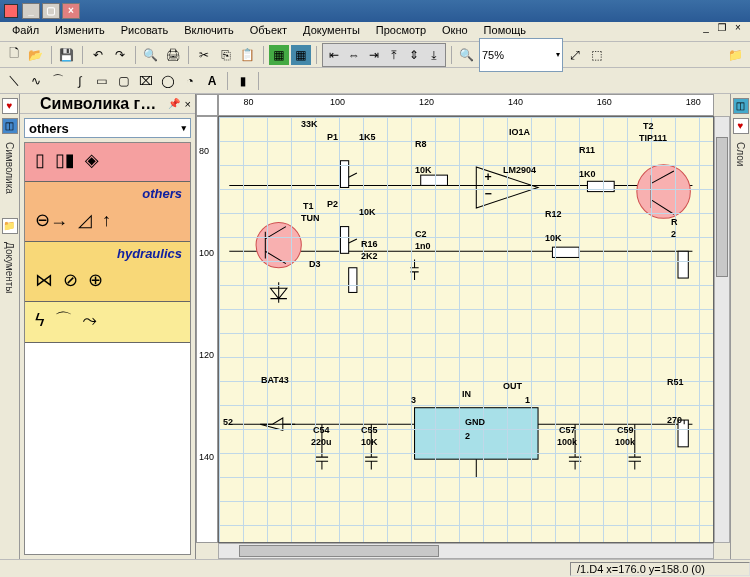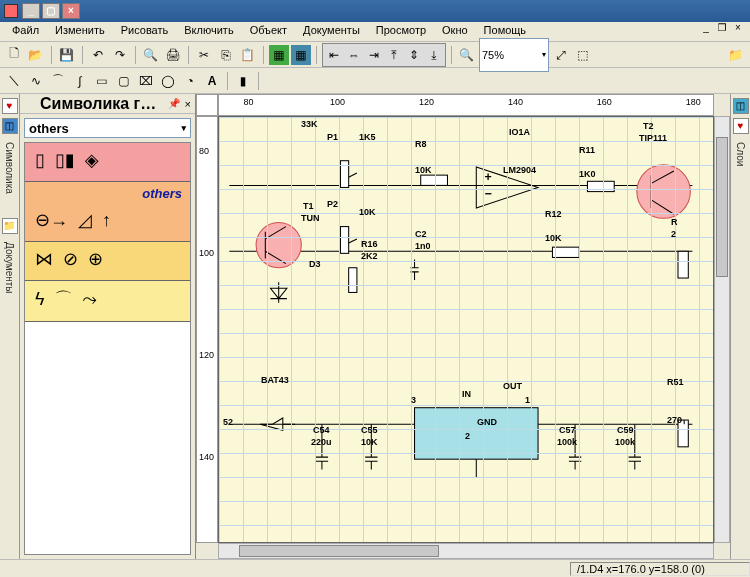--- a/index.html
+++ b/index.html
@@ -11,21 +11,21 @@
   .win-btn { width: 18px; height: 16px; background: #d4d0c8; border: 1px solid #777; font-size: 10px; text-align: center; line-height: 14px; font-family: Marlett, Arial; }
   .close-btn { background: #e08080; }
   .menubar { background: #ece9d8; height: 20px; display: flex; align-items: flex-start; padding: 0 4px; border-bottom: 1px solid #bbb; }
   .menu-item { padding: 2px 8px; cursor: default; }
   .mdi-controls { margin-left: auto; display: flex; gap: 0; }
   .mdi-btn { width: 16px; height: 14px; font-size: 10px; text-align: center; line-height: 12px; }
   .toolbar { background: #ece9d8; height: 26px; border-bottom: 1px solid #bbb; display: flex; align-items: center; padding: 0 4px; gap: 2px; }
   .tb-btn { width: 20px; height: 20px; border: 1px solid transparent; display: inline-flex; align-items: center; justify-content: center; font-size: 12px; cursor: default; }
   .tb-sep { width: 1px; height: 18px; background: #aaa; margin: 0 3px; }
   .tb-group { display: flex; border: 1px solid #888; padding: 1px; background: #ddd; }
-  .zoom-combo { width: 70px; height: 18px; border: 1px solid #7f9db9; background: #fff; font-size: 11px; padding: 16px 2px; display: flex; align-items: center; }
+  .zoom-combo { width: 84px; height: 18px; border: 1px solid #7f9db9; background: #fff; font-size: 11px; padding: 16px 2px; display: flex; align-items: center; }
   .zoom-combo::after { content: "▾"; margin-left: auto; font-size: 8px; }
   .content-row { display: flex; height: calc(100% - 22px - 20px - 26px - 26px - 18px); position: relative; }
   .sidetab { width: 20px; background: #ece9d8; border-right: 1px solid #999; display: flex; flex-direction: column; align-items: center; padding-top: 4px; gap: 4px; }
   .sidetab-btn { width: 16px; height: 16px; border: 1px solid #888; background: #fff; font-size: 10px; text-align: center; line-height: 14px; }
   .sidetab-label { writing-mode: vertical-rl; font-size: 10px; color: #333; margin-top: 4px; }
   .palette { width: 176px; background: #ece9d8; border-right: 1px solid #888; display: flex; flex-direction: column; }
   .palette-header { height: 20px; background: #ece9d8; border-bottom: 1px solid #bbb; display: flex; align-items: center; padding: 0 4px; gap: 4px; }
   .palette-title { flex: 1; font-weight: bold; white-space: nowrap; overflow: hidden; text-overflow: ellipsis; font-size: 16px; margin-left: 16px; }
   .pin-icon { font-size: 10px; }
   .palette-combo { margin: 4px; height: 20px; border: 1px solid #7f9db9; background: #fff; display: flex; align-items: center; padding: 0 4px; font-weight: bold; font-size: 13px; }
@@ -175,20 +175,21 @@
       </div>
       <div class="cat others">
         <div class="cat-header">others</div>
         <div class="cat-body">
             <span>⊖→</span>
             <span>◿</span>
             <span>↑</span>
           </div>
       </div>
       <div class="cat hyd">
+        <div class="cat-header">hydraulics</div>
         <div class="cat-body">
             <span>⋈</span>
             <span>⊘</span>
             <span>⊕</span>
           </div>
       </div>
       <div class="cat misc">
         <div class="cat-body">
             <span>ϟ</span>
             <span>⌒</span>
@@ -284,21 +285,21 @@
           <div class="comp-label" style="left: 196px; top: 124px;">1n0</div>
           <div class="comp-label" style="left: 326px; top: 92px;">R12</div>
           <div class="comp-label" style="left: 326px; top: 116px;">10K</div>
           <div class="comp-label" style="left: 452px; top: 100px;">R</div>
           <div class="comp-label" style="left: 452px; top: 112px;">2</div>
           <div class="comp-label" style="left: 42px; top: 258px;">BAT43</div>
           <div class="comp-label" style="left: 204px; top: 272px; padding-left: 39px;">IN</div>
           <div class="comp-label" style="left: 192px; top: 278px;">3</div>
           <div class="comp-label" style="left: 284px; top: 264px;">OUT</div>
           <div class="comp-label" style="left: 306px; top: 278px;">1</div>
-          <div class="comp-label" style="left: 246px; top: 300px; margin-left: 12px;">GND</div>
+          <div class="comp-label" style="left: 246px; top: 300px;">GND</div>
           <div class="comp-label" style="left: 246px; top: 314px;">2</div>
           <div class="comp-label" style="left: 94px; top: 308px;">C54</div>
           <div class="comp-label" style="left: 92px; top: 320px;">220u</div>
           <div class="comp-label" style="left: 142px; top: 308px;">C55</div>
           <div class="comp-label" style="left: 142px; top: 320px;">10K</div>
           <div class="comp-label" style="left: 340px; top: 308px;">C57</div>
           <div class="comp-label" style="left: 338px; top: 320px;">100k</div>
           <div class="comp-label" style="left: 398px; top: 308px;">C59</div>
           <div class="comp-label" style="left: 396px; top: 320px;">100k</div>
           <div class="comp-label" style="left: 448px; top: 260px;">R51</div>

